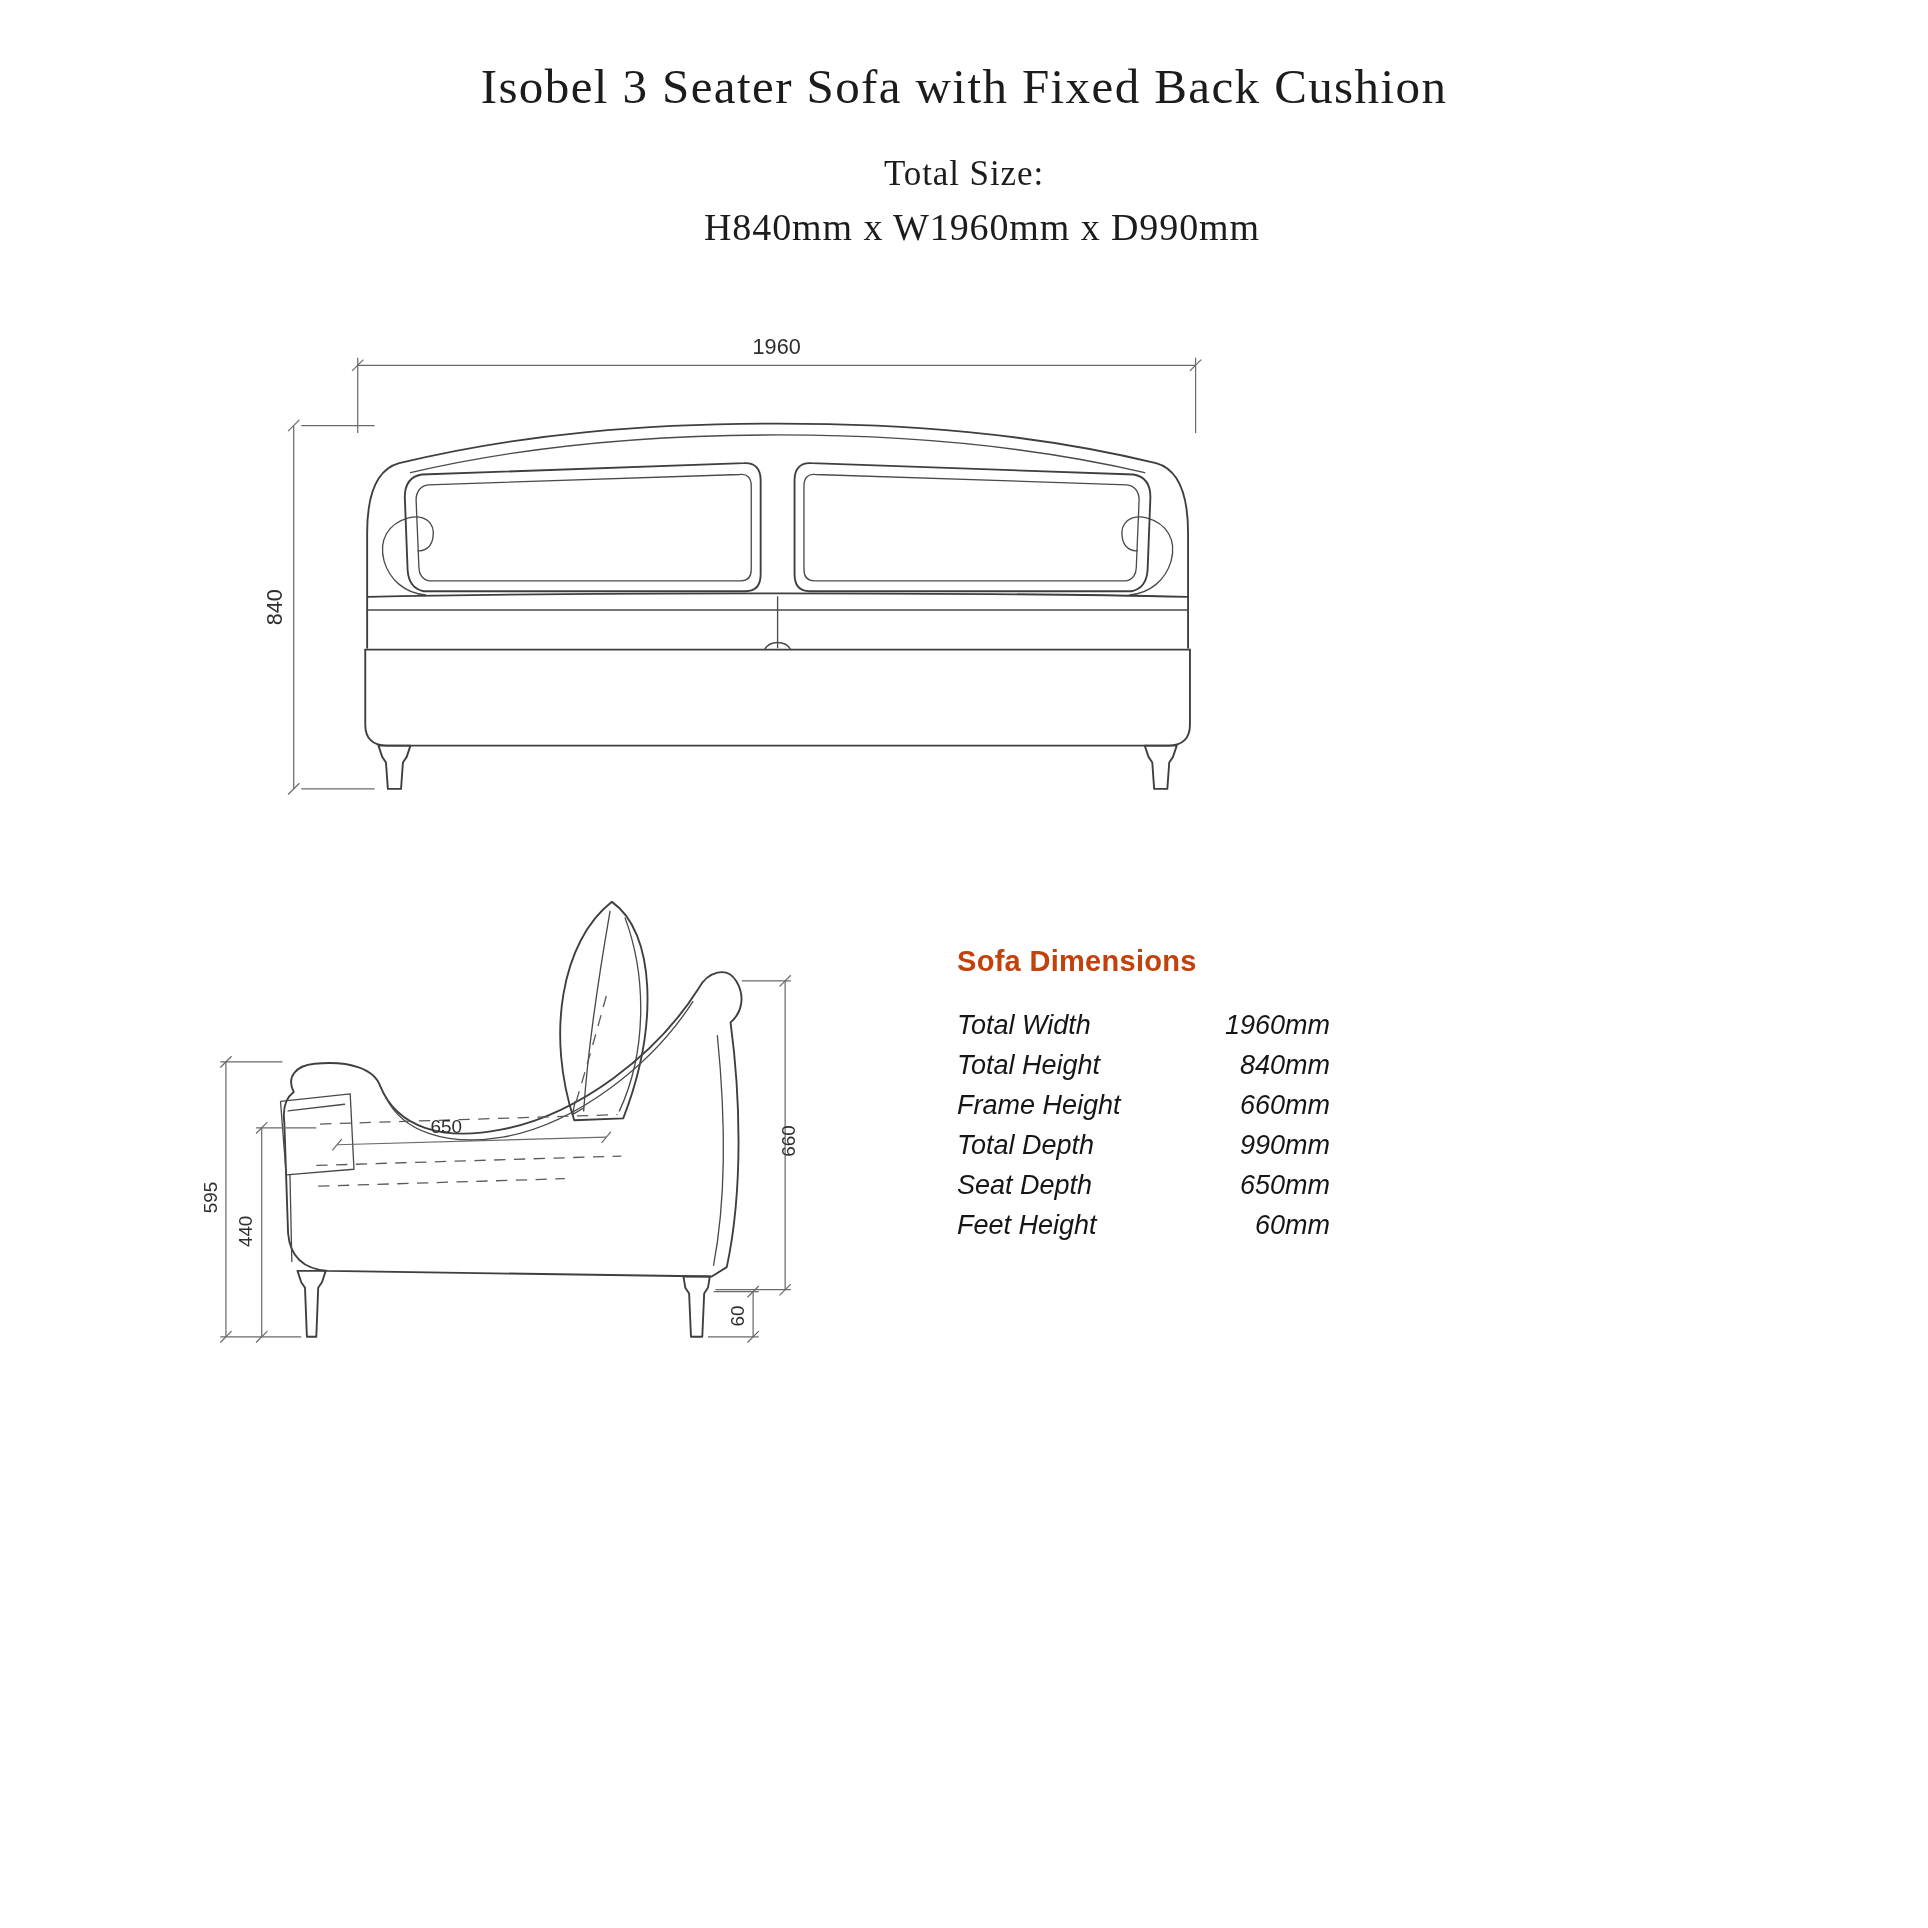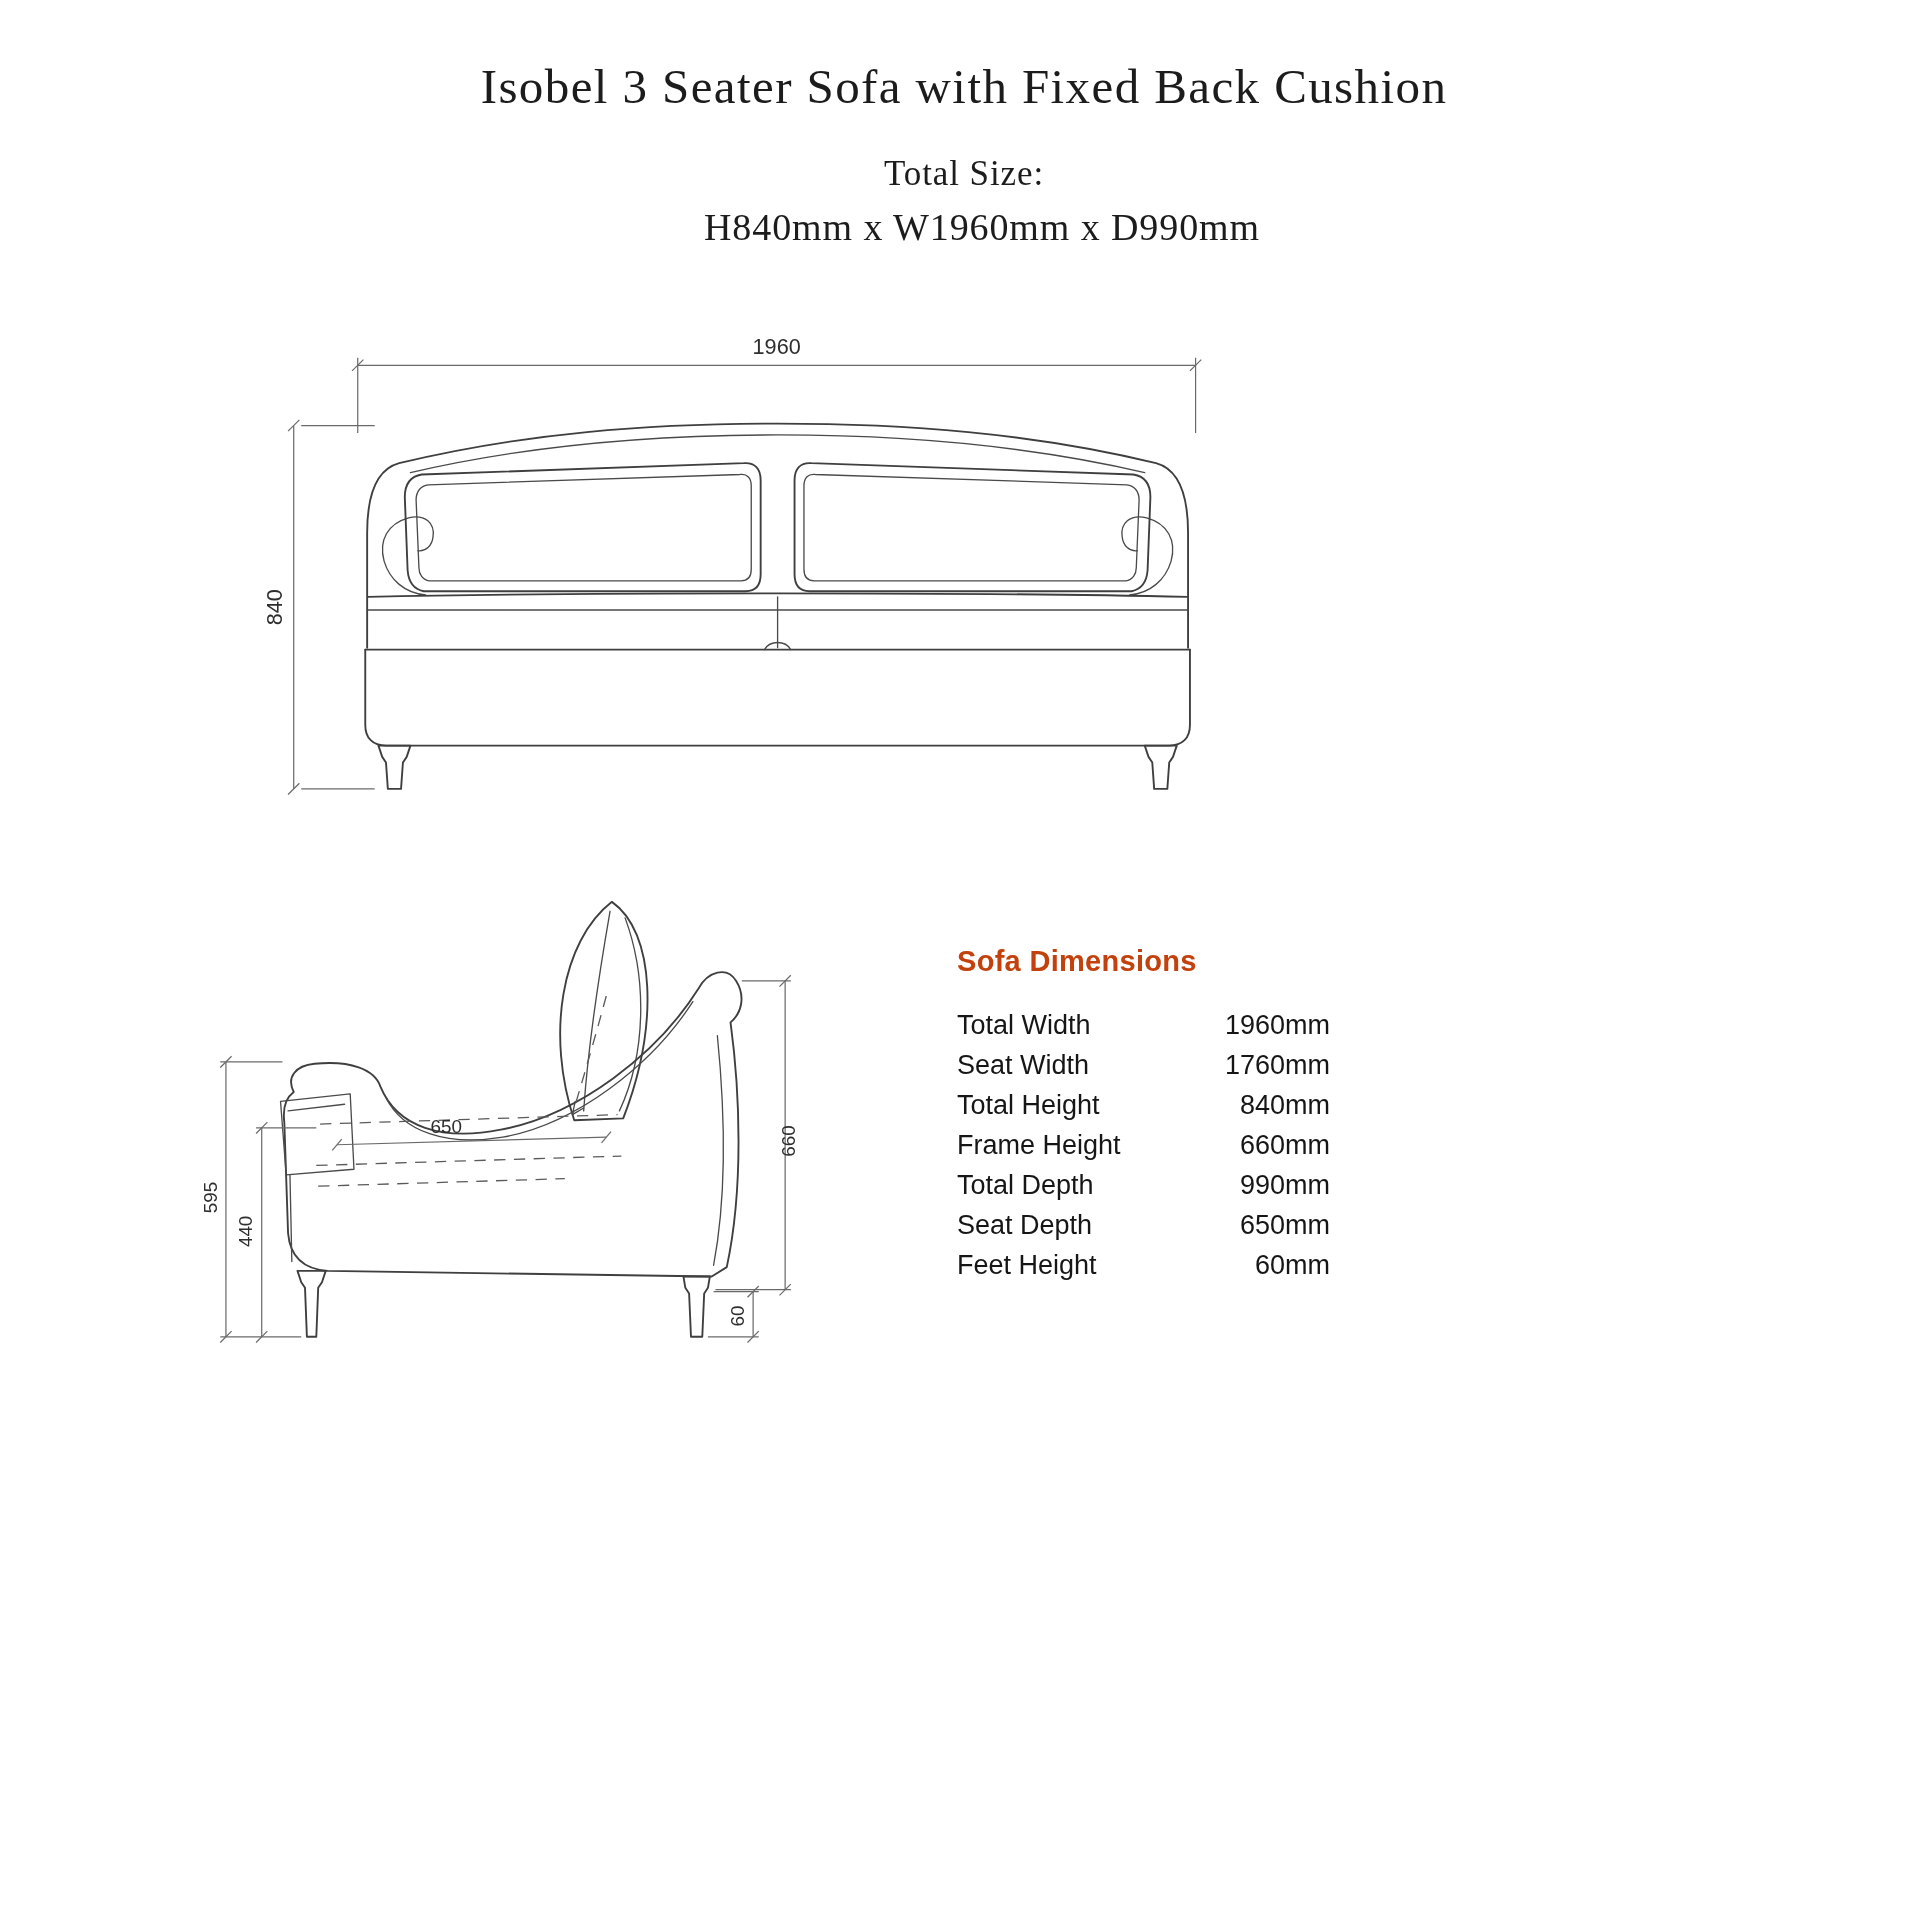--- a/index.html
+++ b/index.html
@@ -31,20 +31,21 @@
     position:absolute;left:957px;top:945px;width:373px;
   }
   .dims h3{
     margin:0 0 32px 0;
     font-size:29px;font-weight:700;color:#c2410c;
     letter-spacing:0.3px;
   }
   .dim-row{
     display:flex;justify-content:space-between;align-items:baseline;
     height:40px;
+    font-style:italic;
   }
   .dim-label{font-size:27px;color:#161616;}
   .dim-value{font-size:27px;color:#161616;text-align:left;}
   
   .draw{stroke:#3f3f3f;stroke-width:2;fill:none;stroke-linecap:round;stroke-linejoin:round;}
   .drawthin{stroke:#4a4a4a;stroke-width:1.4;fill:none;stroke-linecap:round;stroke-linejoin:round;}
   .hidden-line{stroke:#5a5a5a;stroke-width:1.4;fill:none;stroke-dasharray:12 9;}
   .dimline{stroke:#6a6a6a;stroke-width:1.3;fill:none;}
   .dimtext{font-family:"Liberation Sans", sans-serif;font-size:23px;fill:#2e2e2e;}
   .dimtext-sm{font-family:"Liberation Sans", sans-serif;font-size:20px;fill:#2e2e2e;}
@@ -171,24 +172,20 @@
   </svg>
 
   <div class="dims">
     <h3>Sofa Dimensions</h3>
 
     <div class="dim-row">
       <span class="dim-label">Total Width</span>
       <span class="dim-value">1960mm</span>
     </div>
     <div class="dim-row">
-      <span class="dim-label">Seat Width</span>
-      <span class="dim-value">1760mm</span>
-    </div>
-    <div class="dim-row">
       <span class="dim-label">Total Height</span>
       <span class="dim-value">840mm</span>
     </div>
     <div class="dim-row">
       <span class="dim-label">Frame Height</span>
       <span class="dim-value">660mm</span>
     </div>
     <div class="dim-row">
       <span class="dim-label">Total Depth</span>
       <span class="dim-value">990mm</span>

